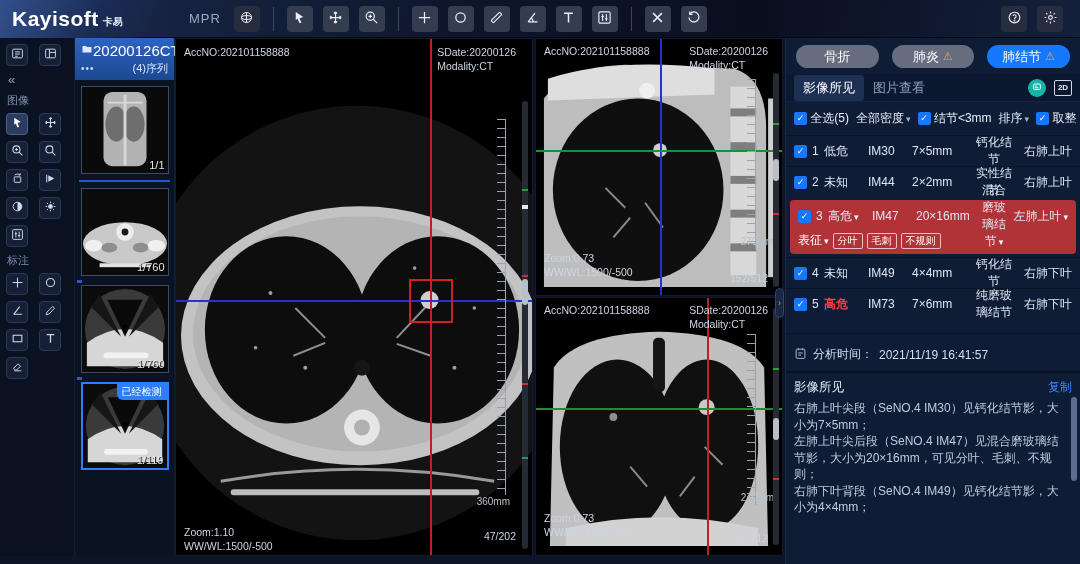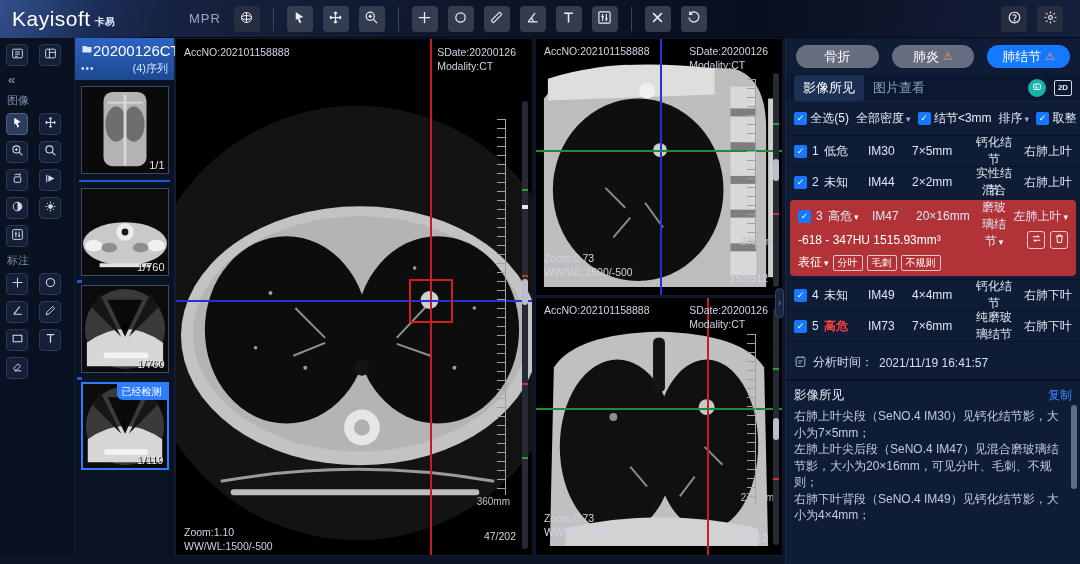--- a/index.html
+++ b/index.html
@@ -5,21 +5,21 @@
   *{box-sizing:border-box;margin:0;padding:0}
   html,body{background:#05070d}
   body{font-family:"Liberation Sans","DejaVu Sans",sans-serif}
   #app{position:relative;width:1080px;height:564px;background:#0b1324;color:#dfe6f2;font-size:12px;overflow:hidden}
 
   
   #topbar{position:absolute;top:0;left:0;right:0;height:38px;display:flex;align-items:center;
     background:linear-gradient(100deg,#1b2a4d 0%,#0d1529 45%,#0a0f1f 70%,#14203c 100%);border-bottom:1px solid #060a14}
   .logo{width:175px;height:38px;display:flex;align-items:center;padding-left:12px;gap:4px;
     background:linear-gradient(115deg,#33508c 0%,#1a2c55 55%,rgba(20,30,58,0) 90%);border-bottom-right-radius:46px}
-  .logo .wordmark{font-size:21px;font-weight:normal;color:#fff;letter-spacing:.5px}
+  .logo .wordmark{font-size:21px;font-weight:bold;color:#fff;letter-spacing:.5px}
   .logo .cn{font-size:10px;color:#e8eefb;font-weight:bold;margin-top:6px}
   .mode{color:#9aa7bd;font-size:13px;margin:0 8px 0 14px;letter-spacing:1px}
   .tbtn{width:26px;height:26px;border-radius:4px;background:#343c50;display:flex;align-items:center;justify-content:center;
     color:#e9eef7;margin:0 5px;position:relative;cursor:pointer}
   .tbtn svg{width:15px;height:15px}
   .tsep{width:1px;height:24px;background:#3c4559;margin:0 8px}
   .tb-right{margin-left:auto;display:flex;align-items:center;padding-right:12px}
   .ghostbtn{background:#262d3f}
 
   
@@ -101,21 +101,21 @@
   .risk-high{color:#ff4040;font-weight:bold}
   .nsel{background:#b13338;border-radius:4px;margin:3px 4px;padding:3px 4px;cursor:pointer}
   .nsel .nrow{border-top:none;height:26px;padding:0 4px}
   .nsel-detail{display:flex;align-items:center;padding:2px 4px;color:#fff}
   .nsel-detail .sp{flex:1}
   .mini-btn{width:18px;height:18px;border:1px solid #eccccc;border-radius:3px;display:flex;align-items:center;justify-content:center;color:#fff;margin-left:5px;cursor:pointer}
   .mini-btn svg{width:11px;height:11px}
   .nsel-tags{display:flex;align-items:center;gap:4px;padding:3px 4px 2px;color:#fff}
   .tag{border:1px solid #e9c2c2;border-radius:2px;padding:0 4px;font-size:10px;line-height:14px}
 
-  .analysis{display:flex;align-items:center;gap:6px;padding:12px 8px 8px;color:#d6dfee;border-top:1px solid #0a1426;margin-top:0}
+  .analysis{display:flex;align-items:center;gap:6px;padding:12px 8px 8px;color:#d6dfee;border-top:1px solid #0a1426;margin-top:14px}
   .analysis svg{width:13px;height:13px;color:#aebad0}
 
   .sec{border-top:2px solid #091120;padding:6px 8px 4px;position:relative}
   .sec-h{display:flex;align-items:center;color:#e8eef9;font-size:12.5px;margin-bottom:4px}
   .copy{margin-left:auto;color:#3f86ff;cursor:pointer;font-size:12px}
   .sec-body{color:#c2cbdc;font-size:12px;line-height:16.5px;padding-right:10px}
   .vsb{position:absolute;right:3px;top:24px;width:6px;height:84px;background:#5d6d8d;border-radius:3px;cursor:pointer}
 </style>
 </head>
 <body>
@@ -615,34 +615,20 @@
           <span class="c-no">
               <span class="cb">✓</span>
               <span>3</span>
             </span>
           <span class="c-risk"><span>高危</span><span class="caret" style="color:#fff">▾</span></span>
           <span class="c-im">IM47</span>
           <span class="c-size">20×16mm</span>
           <span class="c-type"><span>混合磨玻璃结节</span><span class="caret" style="color:#fff">▾</span></span>
           <span class="c-loc"><span>左肺上叶</span><span class="caret" style="color:#fff">▾</span></span>
         </div>
-        <div class="nsel-detail">
-          <span>-618 - 347HU 1515.93mm³</span>
-          <span class="sp"></span>
-          <span class="mini-btn">
-              <span><svg viewBox="0 0 24 24" fill="none" stroke="#fff" stroke-width="2.2">
-                  <path d="M4 8h13l-3-3M20 16H7l3 3"></path>
-                </svg></span>
-            </span>
-          <span class="mini-btn">
-              <span><svg viewBox="0 0 24 24" fill="none" stroke="#fff" stroke-width="2">
-                  <path d="M4 7h16M9 7V4.5h6V7M6.5 7l1 13.5h9l1-13.5"></path>
-                </svg></span>
-            </span>
-        </div>
         <div class="nsel-tags">
           <span><span>表征</span><span class="caret" style="color:#fff">▾</span></span>
           <span class="tag">分叶</span>
           <span class="tag">毛刺</span>
           <span class="tag">不规则</span>
         </div>
       </div>
 
       <div class="nrow">
         <span class="c-no">

